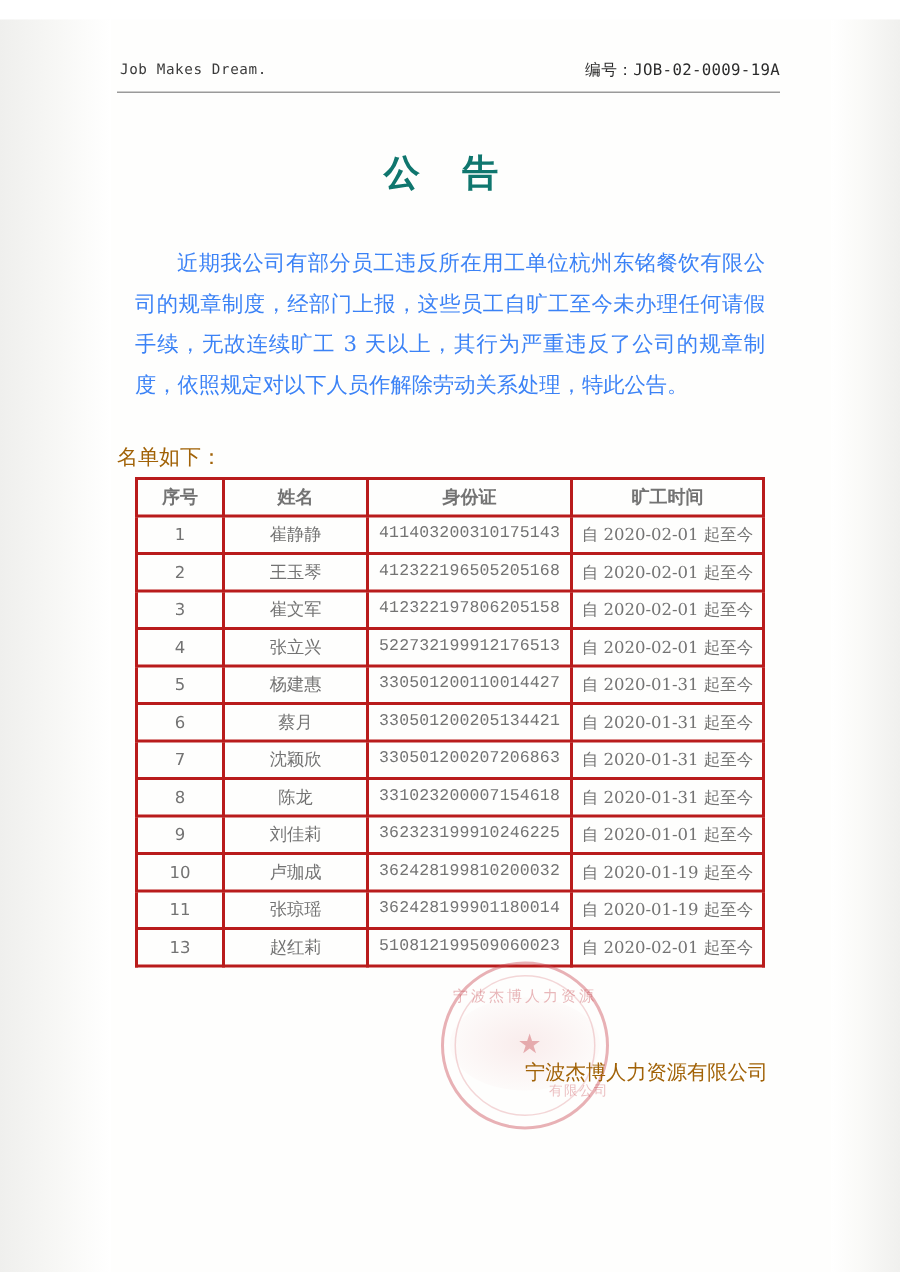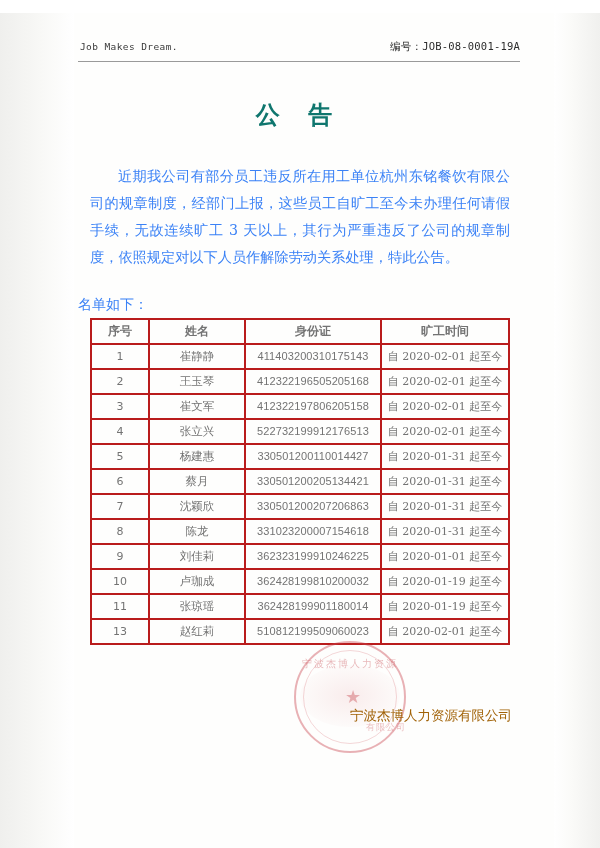--- a/index.html
+++ b/index.html
@@ -105,21 +105,21 @@
     color: #3b82f6;
     text-align: justify;
     text-justify: inter-ideograph;
     text-indent: 28px;
   }
   .list-label {
     position: absolute;
     left: 0px;
     top: 283px;
     font-size: 14px;
-    color: #3b82f6;
+    color: #a16207;
   }
   
   table.roster {
     position: absolute;
     left: 12px;
     top: 305px;
     width: 418px;
     border-collapse: collapse;
     table-layout: fixed;
   }
@@ -139,21 +139,21 @@
   table.roster th {
     font-weight: bold;
     font-size: 12px;
   }
   col.c-idx { width: 58px; }
   col.c-name { width: 96px; }
   col.c-id { width: 136px; }
   col.c-time { width: 128px; }
   table.roster td.idx { font-family: "DejaVu Sans", "Liberation Sans", sans-serif; font-size: 11px; }
   table.roster td.id {
-    font-family: Liberation Sans, sans-serif;
+    font-family: Liberation Mono, monospace;
     font-size: 11px;
     letter-spacing: 0.1px;
   }
   table.roster td.time { font-size: 11px; }
   
   .sign {
     position: absolute;
     right: 8px;
     top: 687px;
     text-align: right;
@@ -229,21 +229,21 @@
 </style>
 </head>
 <body>
 
 <div class="page">
   <div class="content">
 
     <div class="header">
       <div class="brand">Job Makes Dream.</div>
       <div class="docnum">
-        <span class="lbl">编号：</span><span>JOB-08-0001-19A</span>
+        <span class="lbl">编号：</span><span>JOB-02-0009-19A</span>
       </div>
       <div class="header-rule"></div>
     </div>
 
     <div class="title">公 告</div>
 
     <div class="para">近期我公司有部分员工违反所在用工单位杭州东铭餐饮有限公司的规章制度，经部门上报，这些员工自旷工至今未办理任何请假手续，无故连续旷工 3 天以上，其行为严重违反了公司的规章制度，依照规定对以下人员作解除劳动关系处理，特此公告。</div>
 
     <div class="list-label">名单如下：</div>
 

